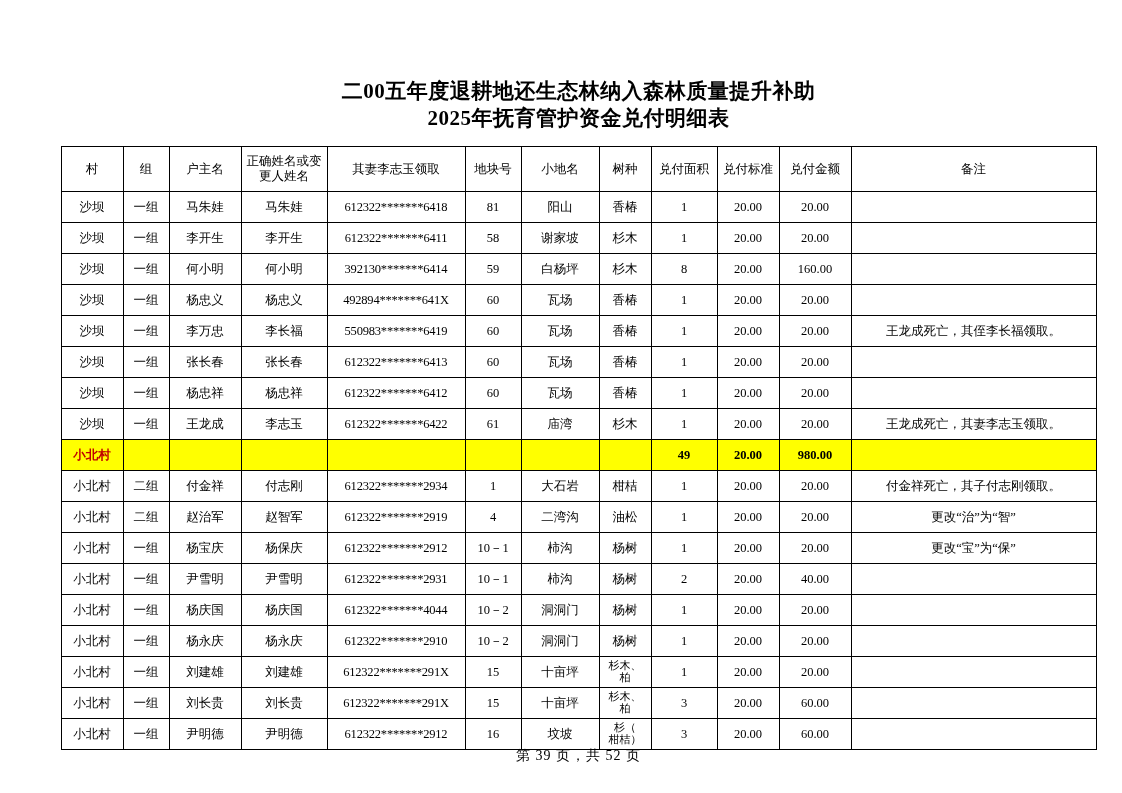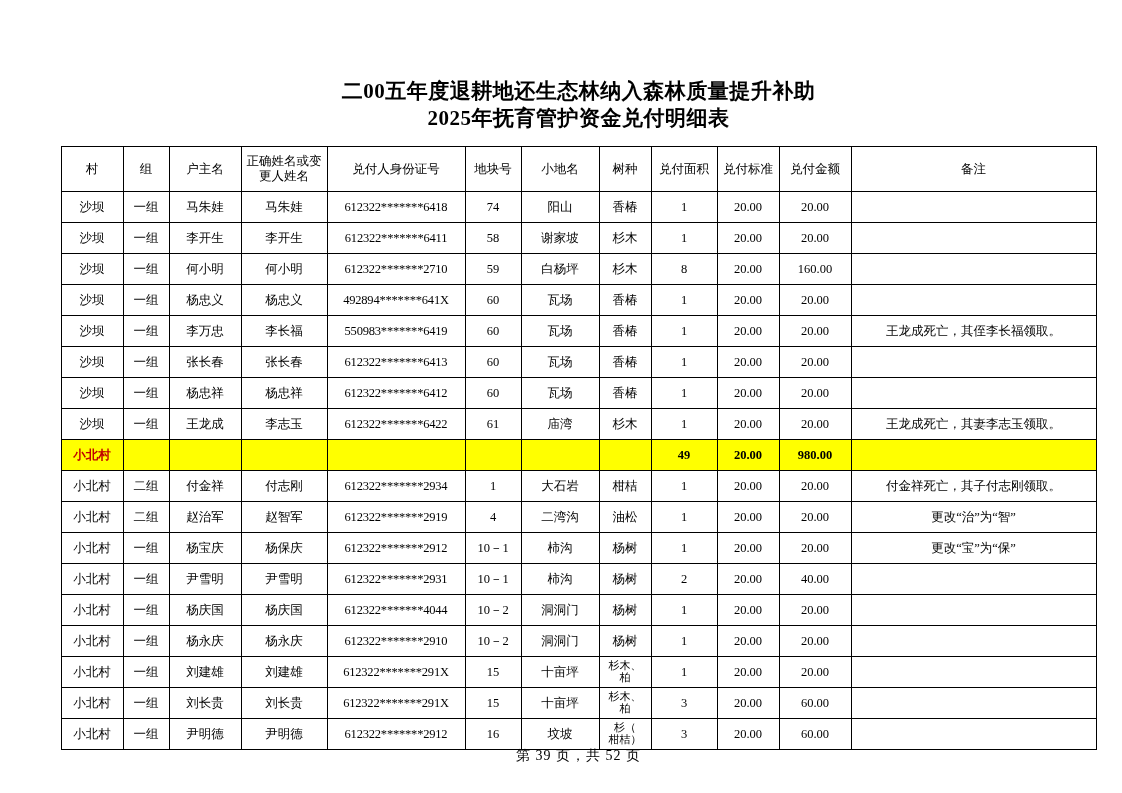--- a/index.html
+++ b/index.html
@@ -111,38 +111,38 @@
         <col style="width:62px">
         <col style="width:72px">
         <col style="width:">
       </colgroup>
       <thead>
         <tr>
           <th>村</th>
           <th>组</th>
           <th>户主名</th>
           <th>正确姓名或变更人姓名</th>
-          <th>兑付人身份证号</th>
+          <th>其妻李志玉领取</th>
           <th>地块号</th>
           <th>小地名</th>
           <th>树种</th>
           <th>兑付面积</th>
           <th>兑付标准</th>
           <th>兑付金额</th>
           <th>备注</th>
         </tr>
       </thead>
       <tbody id="table-body">
           <tr>
             <td class=" village">沙坝</td>
             <td>一组</td>
             <td>马朱娃</td>
             <td>马朱娃</td>
             <td class="idnum">612322*******6418</td>
-            <td>74</td>
+            <td>81</td>
             <td>阳山</td>
             <td>香椿</td>
             <td>1</td>
             <td>20.00</td>
             <td>20.00</td>
             <td class="remark"></td>
           </tr>
           <tr>
             <td class=" village">沙坝</td>
             <td>一组</td>
@@ -155,21 +155,21 @@
             <td>1</td>
             <td>20.00</td>
             <td>20.00</td>
             <td class="remark"></td>
           </tr>
           <tr>
             <td class=" village">沙坝</td>
             <td>一组</td>
             <td>何小明</td>
             <td>何小明</td>
-            <td class="idnum">612322*******2710</td>
+            <td class="idnum">392130*******6414</td>
             <td>59</td>
             <td>白杨坪</td>
             <td>杉木</td>
             <td>8</td>
             <td>20.00</td>
             <td>160.00</td>
             <td class="remark"></td>
           </tr>
           <tr>
             <td class=" village">沙坝</td>

